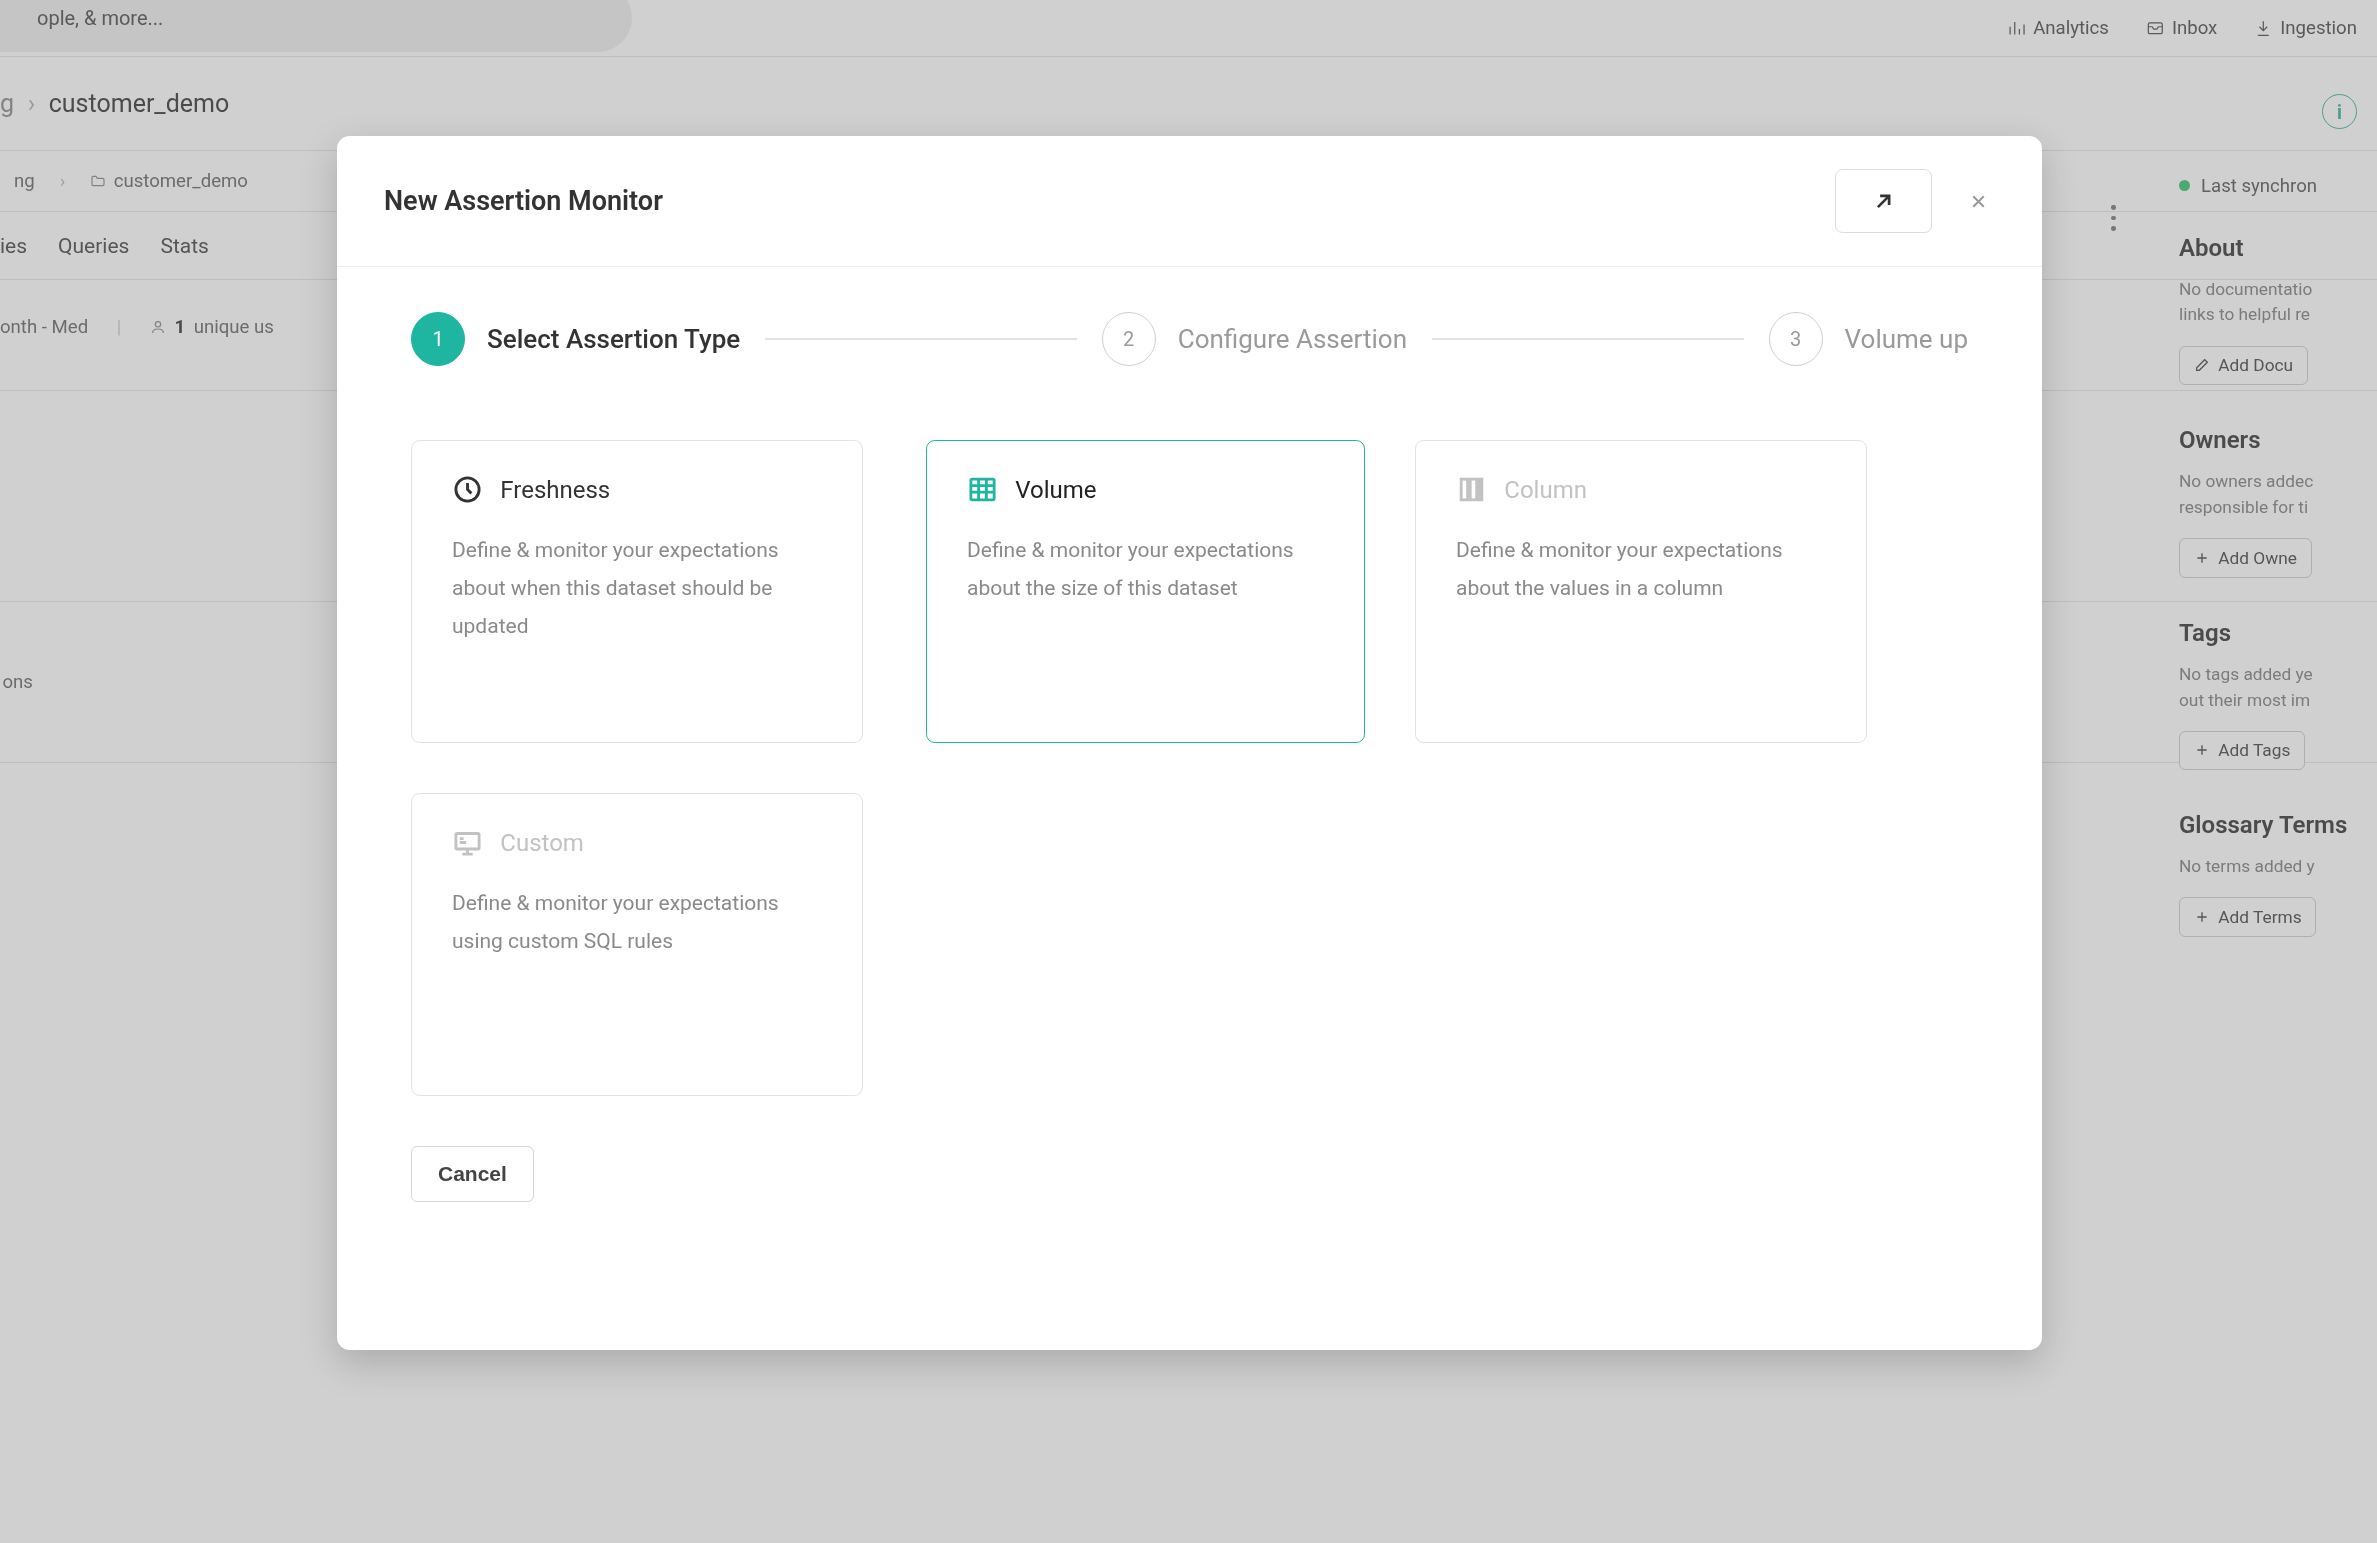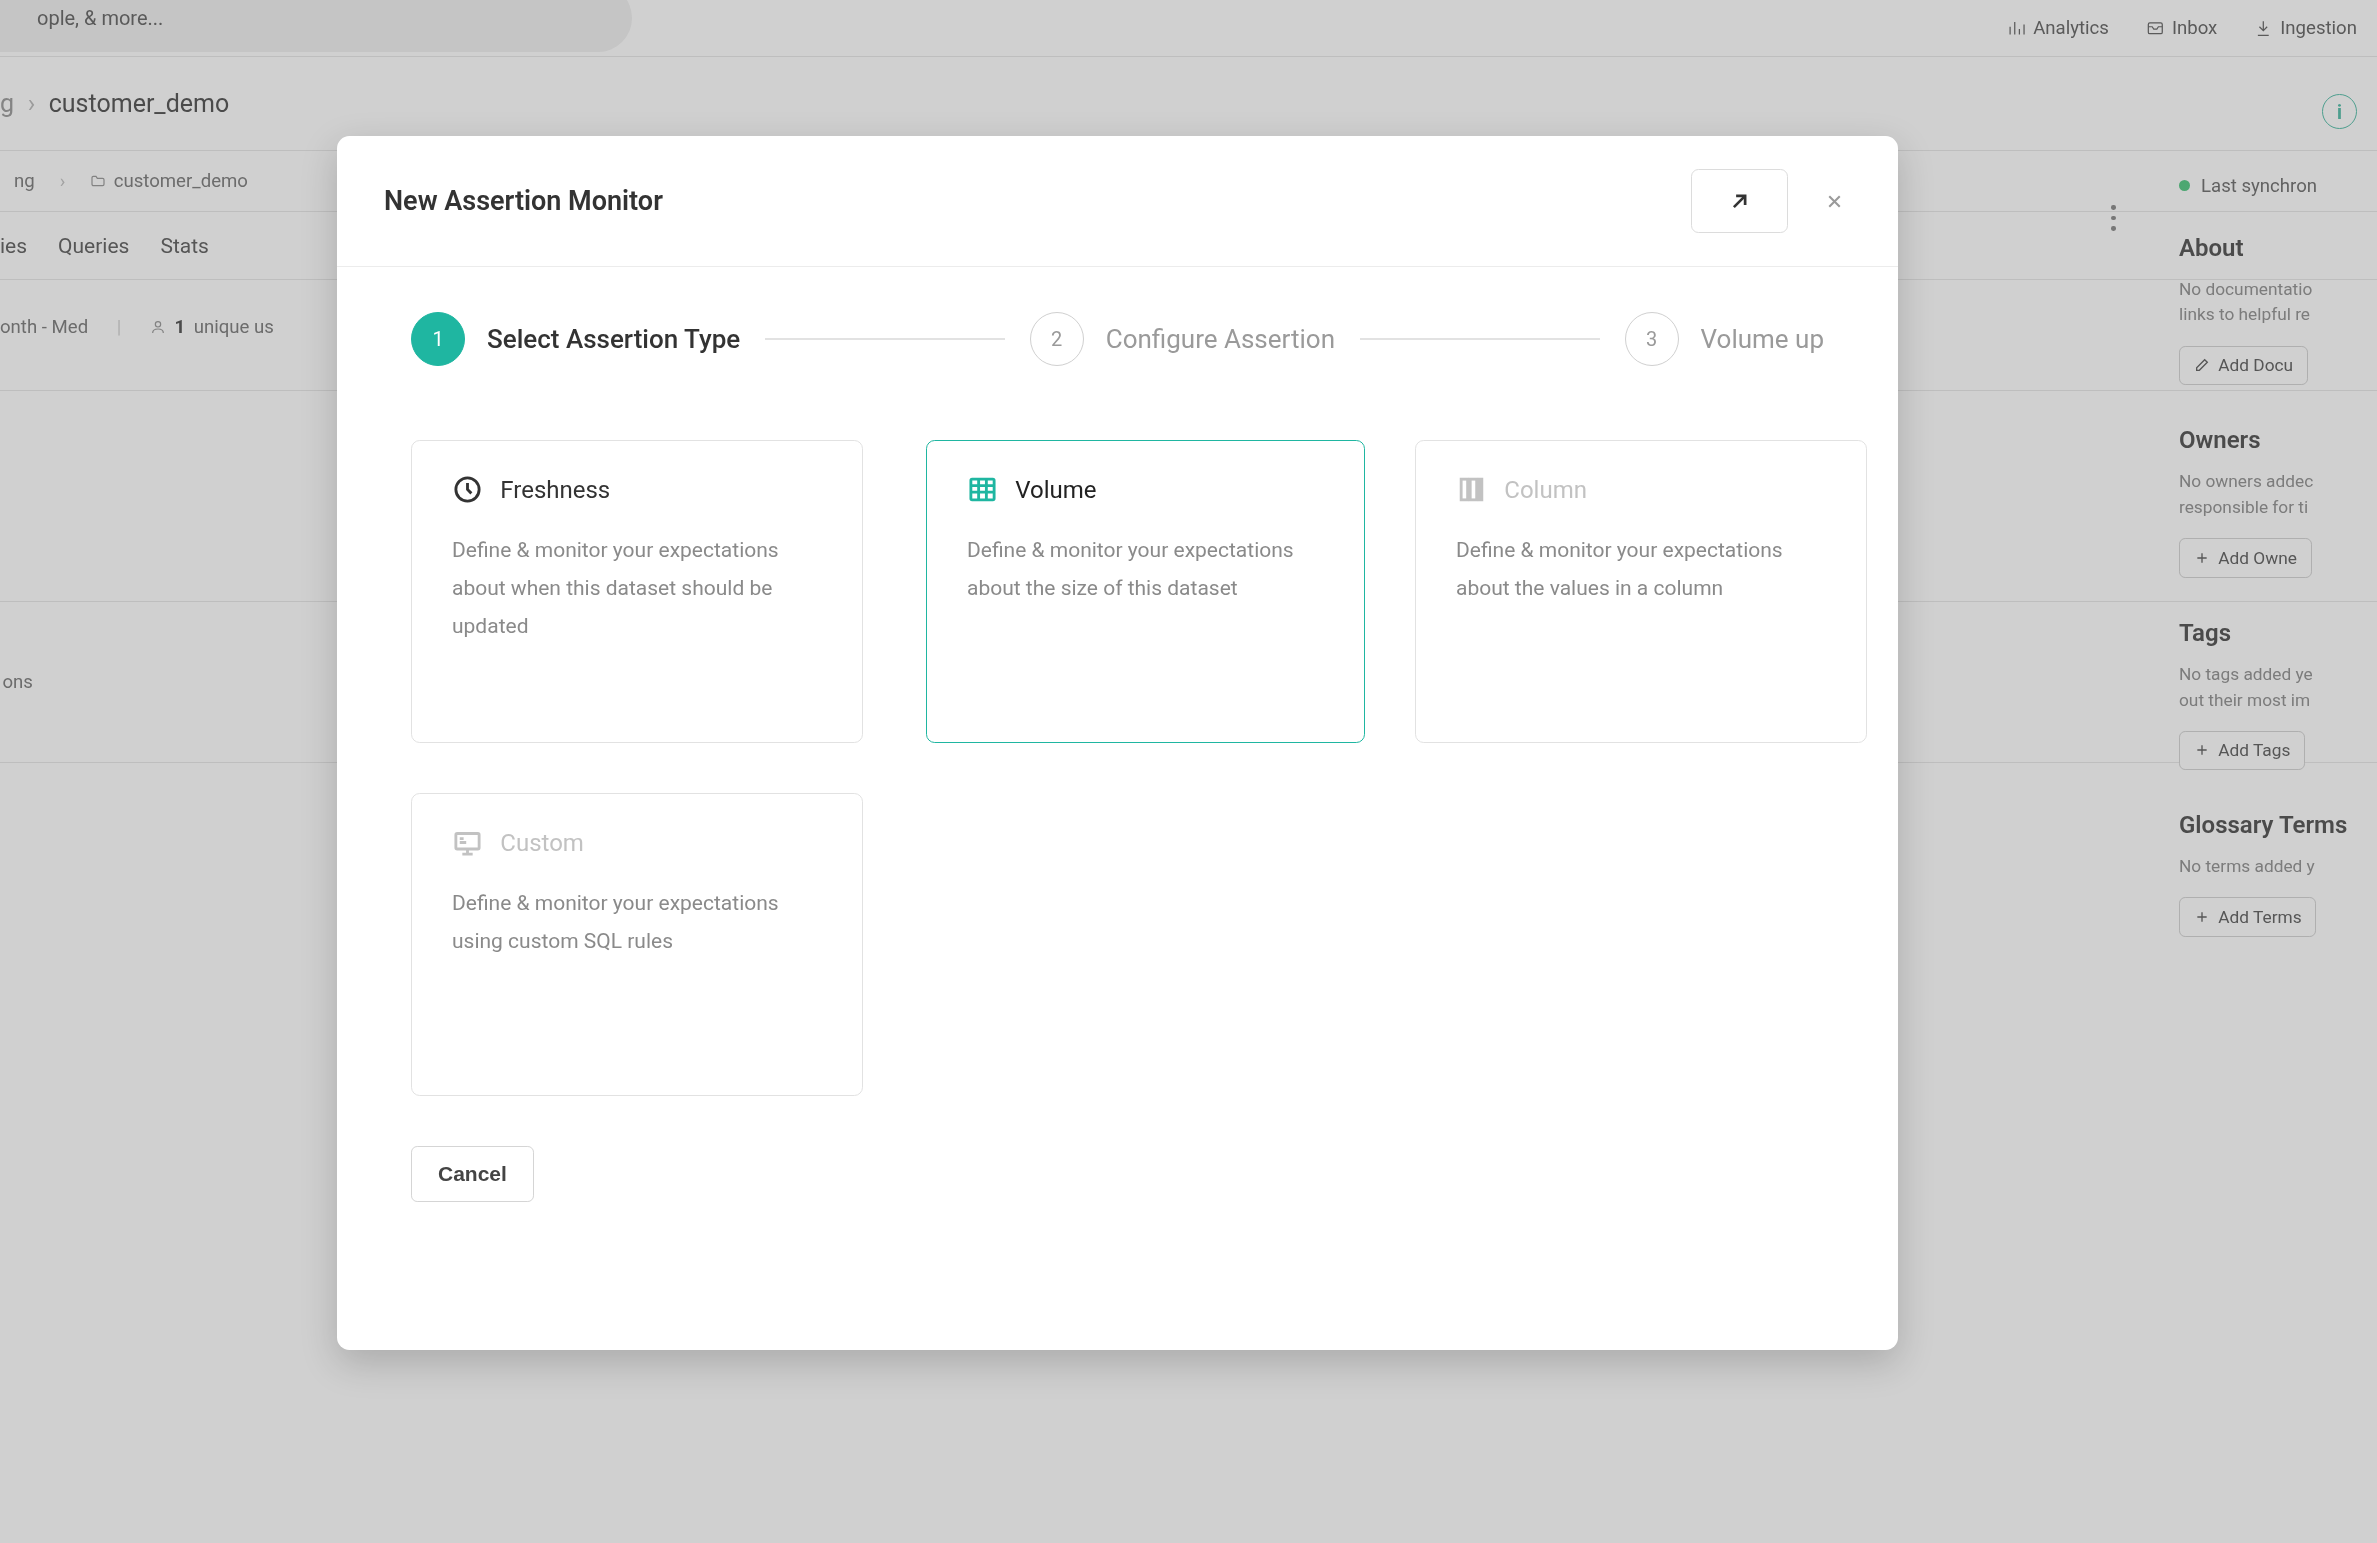--- a/index.html
+++ b/index.html
@@ -127,21 +127,21 @@
   .overlay {
     position:absolute; inset:0;
     background: rgba(120,120,120,0.35);
   }
 
   
   .modal {
     position:absolute;
     left: 337px;
     top: 136px;
-    width: 1561px;
+    width: 1705px;
     height: 1214px;
     background:#ffffff;
     border-radius: 12.4px;
     box-shadow: 0 12.4px 37px rgba(0,0,0,0.18);
     display:flex; flex-direction:column;
   }
   .modal-header {
     height: 131px;
     border-bottom:0.6px solid #ececec;
     display:flex; align-items:center;

